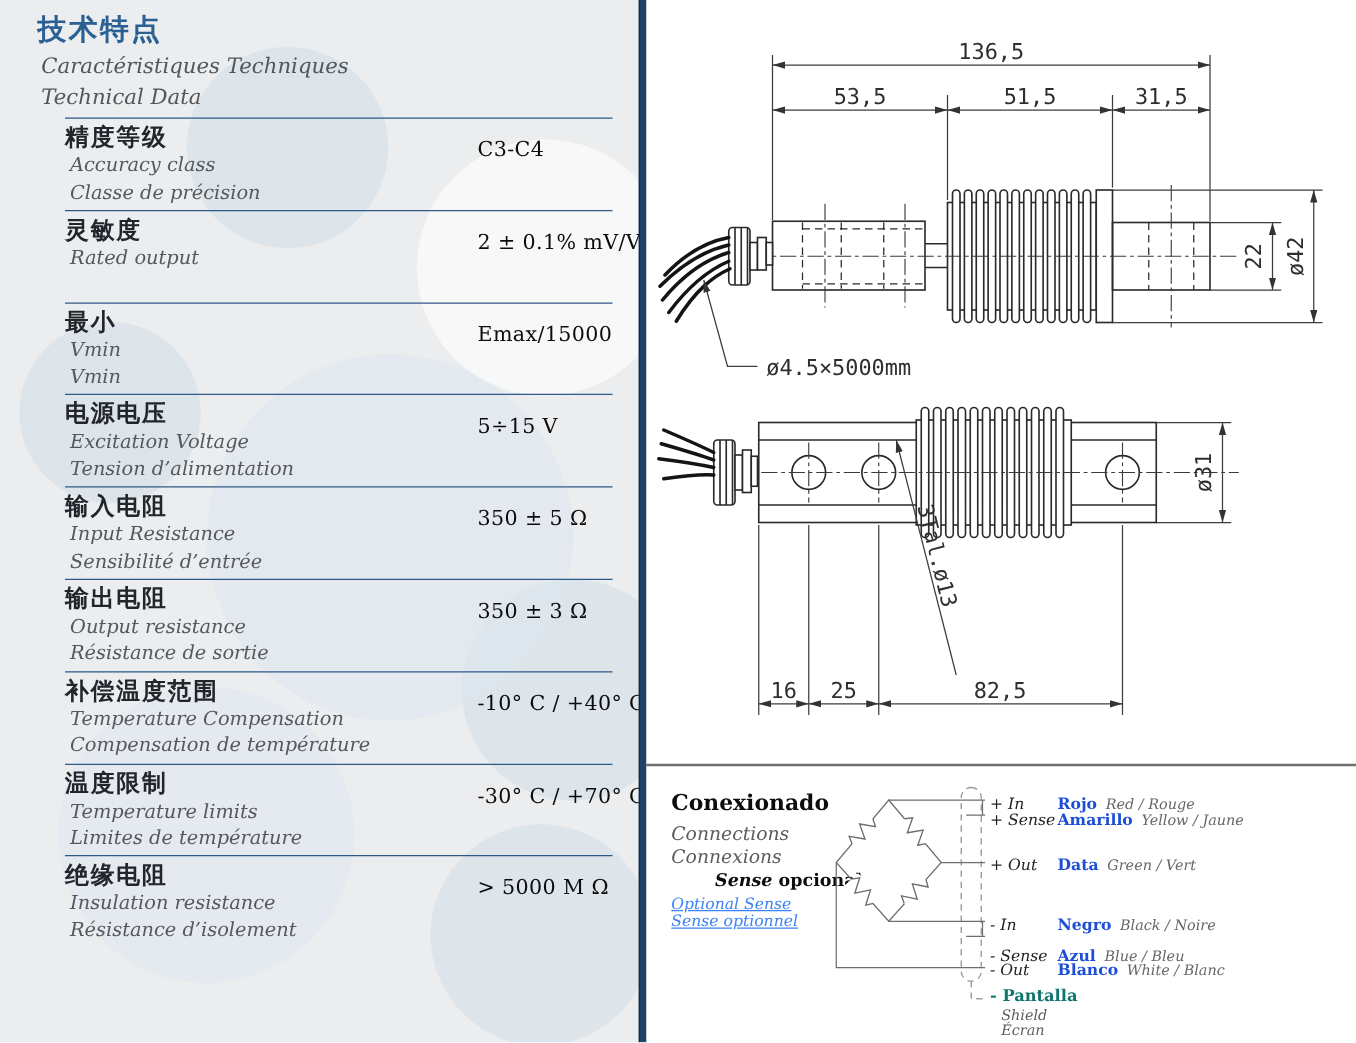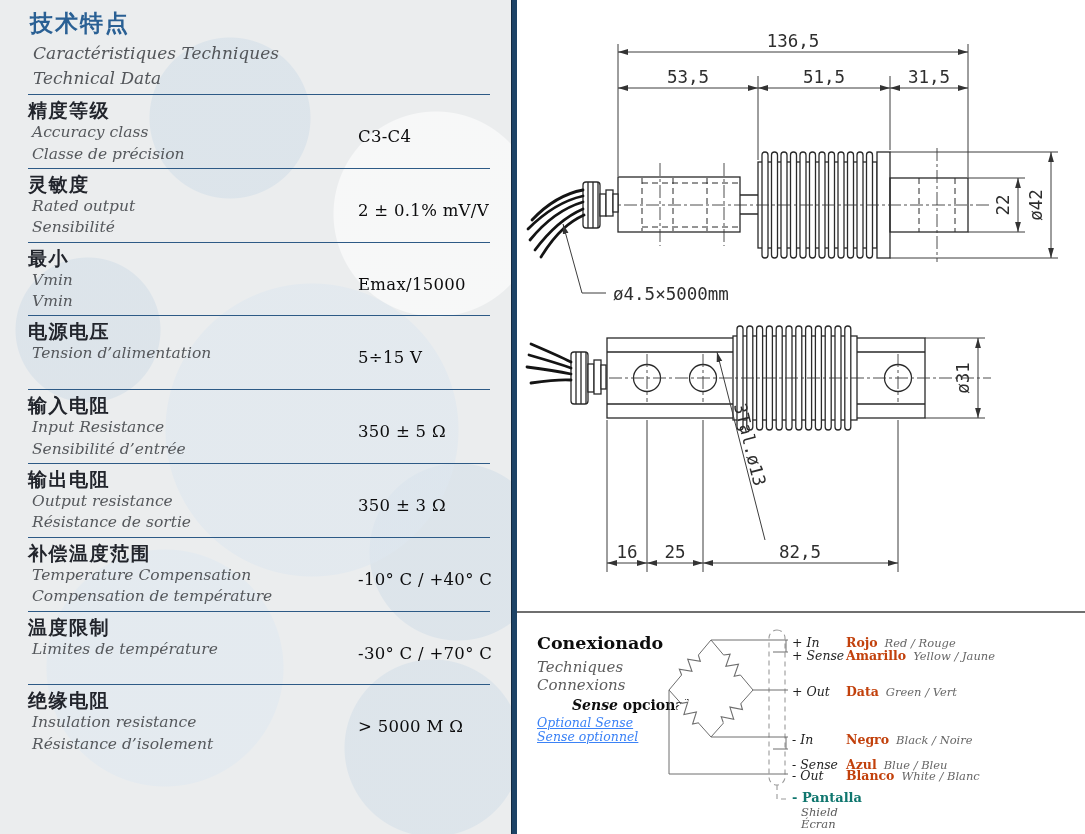--- a/index.html
+++ b/index.html
@@ -14,25 +14,25 @@
       radial-gradient(circle at 436px 214px, rgba(255,255,255,.6) 0 102px, transparent 103px),
       radial-gradient(circle at 88px 330px,  rgba(209,221,231,.55) 0 72px, transparent 73px),
       radial-gradient(circle at 312px 430px, rgba(222,231,239,.6) 0 146px, transparent 147px),
       radial-gradient(circle at 458px 552px, rgba(207,220,231,.5) 0 88px, transparent 89px),
       radial-gradient(circle at 165px 668px, rgba(225,233,240,.7) 0 118px, transparent 119px),
       radial-gradient(circle at 433px 748px, rgba(210,222,232,.55) 0 88px, transparent 89px);}
   .title-block{position:absolute;left:30px;top:8px;}
   .t-cn{font:bold 23px "DejaVu Sans","Liberation Sans",sans-serif;color:#2a6094;letter-spacing:2px;}
   .t-sub{font:italic 17px "DejaVu Serif","Liberation Serif",serif;color:#53565a;margin-top:4px;margin-left:3px;line-height:21px;}
   .spec-table{position:absolute;left:28px;top:94px;width:462px;}
-  .spec-row{position:relative;height:73.8px;border-top:1.6px solid #2d5a86;padding-top:3px;box-sizing:border-box;}
+  .spec-row{position:relative;height:73.8px;border-top:1.6px solid #2d5a86;padding-top:3px;box-sizing:border-box;margin-left:24px;}
   .spec-row.last{height:auto;padding-bottom:8px;}
   .cn{font:600 19px "DejaVu Sans","Liberation Sans",sans-serif;color:#22252c;letter-spacing:1.5px;line-height:24px;}
   .en,.fr{font:italic 15.5px "DejaVu Serif","Liberation Serif",serif;color:#55585c;margin-left:4px;line-height:21.5px;}
-  .val{position:absolute;left:330px;top:32px;font:16.5px "DejaVu Serif","Liberation Serif",serif;
+  .val{position:absolute;left:330px;top:15px;font:16.5px "DejaVu Serif","Liberation Serif",serif;
        color:#0c0c0d;letter-spacing:.3px;white-space:nowrap;}
 
   
   .navy-bar{position:absolute;left:511px;top:0;width:6px;height:834px;background:#1d4366;
             border-left:1px solid #122940;}
 
   
   .right-panel{position:absolute;left:517px;top:0;width:568px;height:834px;background:#fff;}
   .drawings-area{position:absolute;left:0;top:0;width:568px;height:611px;border-bottom:2px solid #6f6f6f;}
   svg text{user-select:none;}
@@ -51,21 +51,21 @@
   .c-es{font:bold 17.5px "DejaVu Serif","Liberation Serif",serif;color:#0d0d0d;}
   .c-sub{font:italic 15px "DejaVu Serif","Liberation Serif",serif;color:#5c5c5c;}
   .c-sense{font:bold 14px "DejaVu Serif","Liberation Serif",serif;color:#0d0d0d;}
   .c-sense .it{font-style:italic;margin-left:35px;}
   .c-small{font:italic 12.5px "DejaVu Serif","Liberation Serif",serif;color:#3b82f6;text-decoration:underline;}
   .cw{stroke:#6e6e6e;stroke-width:1;fill:none;}
   .cd{stroke:#9a9a9a;stroke-width:1.1;fill:none;stroke-dasharray:5 4;}
   .rz{stroke:#6e6e6e;stroke-width:1.1;fill:none;}
   .wire-row{position:absolute;left:275px;display:flex;align-items:baseline;white-space:nowrap;}
   .sig{display:inline-block;width:54px;font:italic 12.5px "DejaVu Serif","Liberation Serif",serif;color:#1f1f1f;}
-  .colname{font:bold 12.5px "DejaVu Serif","Liberation Serif",serif;color:#c2410c;margin-right:7px;}
+  .colname{font:bold 12.5px "DejaVu Serif","Liberation Serif",serif;color:#1d4ed8;margin-right:7px;}
   .trans{font:italic 11.5px "DejaVu Serif","Liberation Serif",serif;color:#666;}
   .pant{font:bold 13px "DejaVu Serif","Liberation Serif",serif;color:#0f766e;}
   .shield{position:absolute;font:italic 11.5px "DejaVu Serif","Liberation Serif",serif;color:#5c5c5c;}
 </style>
 </head>
 <body>
 
 <div class="page">
 
   <div class="left-panel">
@@ -78,31 +78,31 @@
     <div class="spec-table">
       <div class="spec-row">
         <div class="cn">精度等级</div>
         <div class="en">Accuracy class</div>
         <div class="fr">Classe de précision</div>
         <div class="val">C3-C4</div>
       </div>
       <div class="spec-row">
         <div class="cn">灵敏度</div>
         <div class="en">Rated output</div>
-        <div class="fr">Sensibilité</div>
         <div class="val">2 ± 0.1% mV/V</div>
       </div>
       <div class="spec-row">
         <div class="cn">最小</div>
         <div class="en">Vmin</div>
         <div class="fr">Vmin</div>
         <div class="val">Emax/15000</div>
       </div>
       <div class="spec-row">
         <div class="cn">电源电压</div>
+        <div class="en">Excitation Voltage</div>
         <div class="fr">Tension d’alimentation</div>
         <div class="val">5÷15 V</div>
       </div>
       <div class="spec-row">
         <div class="cn">输入电阻</div>
         <div class="en">Input Resistance</div>
         <div class="fr">Sensibilité d’entrée</div>
         <div class="val">350 ± 5 Ω</div>
       </div>
       <div class="spec-row">
@@ -112,20 +112,21 @@
         <div class="val">350 ± 3 Ω</div>
       </div>
       <div class="spec-row">
         <div class="cn">补偿温度范围</div>
         <div class="en">Temperature Compensation</div>
         <div class="fr">Compensation de température</div>
         <div class="val">-10° C / +40° C</div>
       </div>
       <div class="spec-row">
         <div class="cn">温度限制</div>
+        <div class="en">Temperature limits</div>
         <div class="fr">Limites de température</div>
         <div class="val">-30° C / +70° C</div>
       </div>
       <div class="spec-row last">
         <div class="cn">绝缘电阻</div>
         <div class="en">Insulation resistance</div>
         <div class="fr">Résistance d’isolement</div>
         <div class="val">&gt; 5000 M Ω</div>
       </div>
     </div>
@@ -267,21 +268,21 @@
           <path class="dl" d="M408,338 H468 M408,418 H468"></path>
           <path class="dl" d="M461,338 V418" marker-start="url(#as)" marker-end="url(#ae)"></path>
           <text class="dt" transform="translate(452,378) rotate(-90)">ø31</text>
         </g>
       </svg>
     </div>
 
     <div class="connections">
 
       <div class="conn-title c-es" style="top:20px">Conexionado</div>
-      <div class="conn-title c-sub" style="top:45px">Techniques</div>
+      <div class="conn-title c-sub" style="top:45px">Connections</div>
       <div class="conn-title c-sub" style="top:63px">Connexions</div>
       <div class="conn-title c-sense" style="top:84px"><span class="it">Sense</span><span> opcional</span></div>
       <div class="conn-title c-small" style="top:102px">Optional Sense</div>
       <div class="conn-title c-small" style="top:116px">Sense optionnel</div>
 
       <svg width="568" height="221" viewBox="0 0 568 221" style="position:absolute;left:0;top:0">
 
         <rect class="cd" x="252" y="17" width="16" height="155" rx="8"></rect>
 
         <g>

